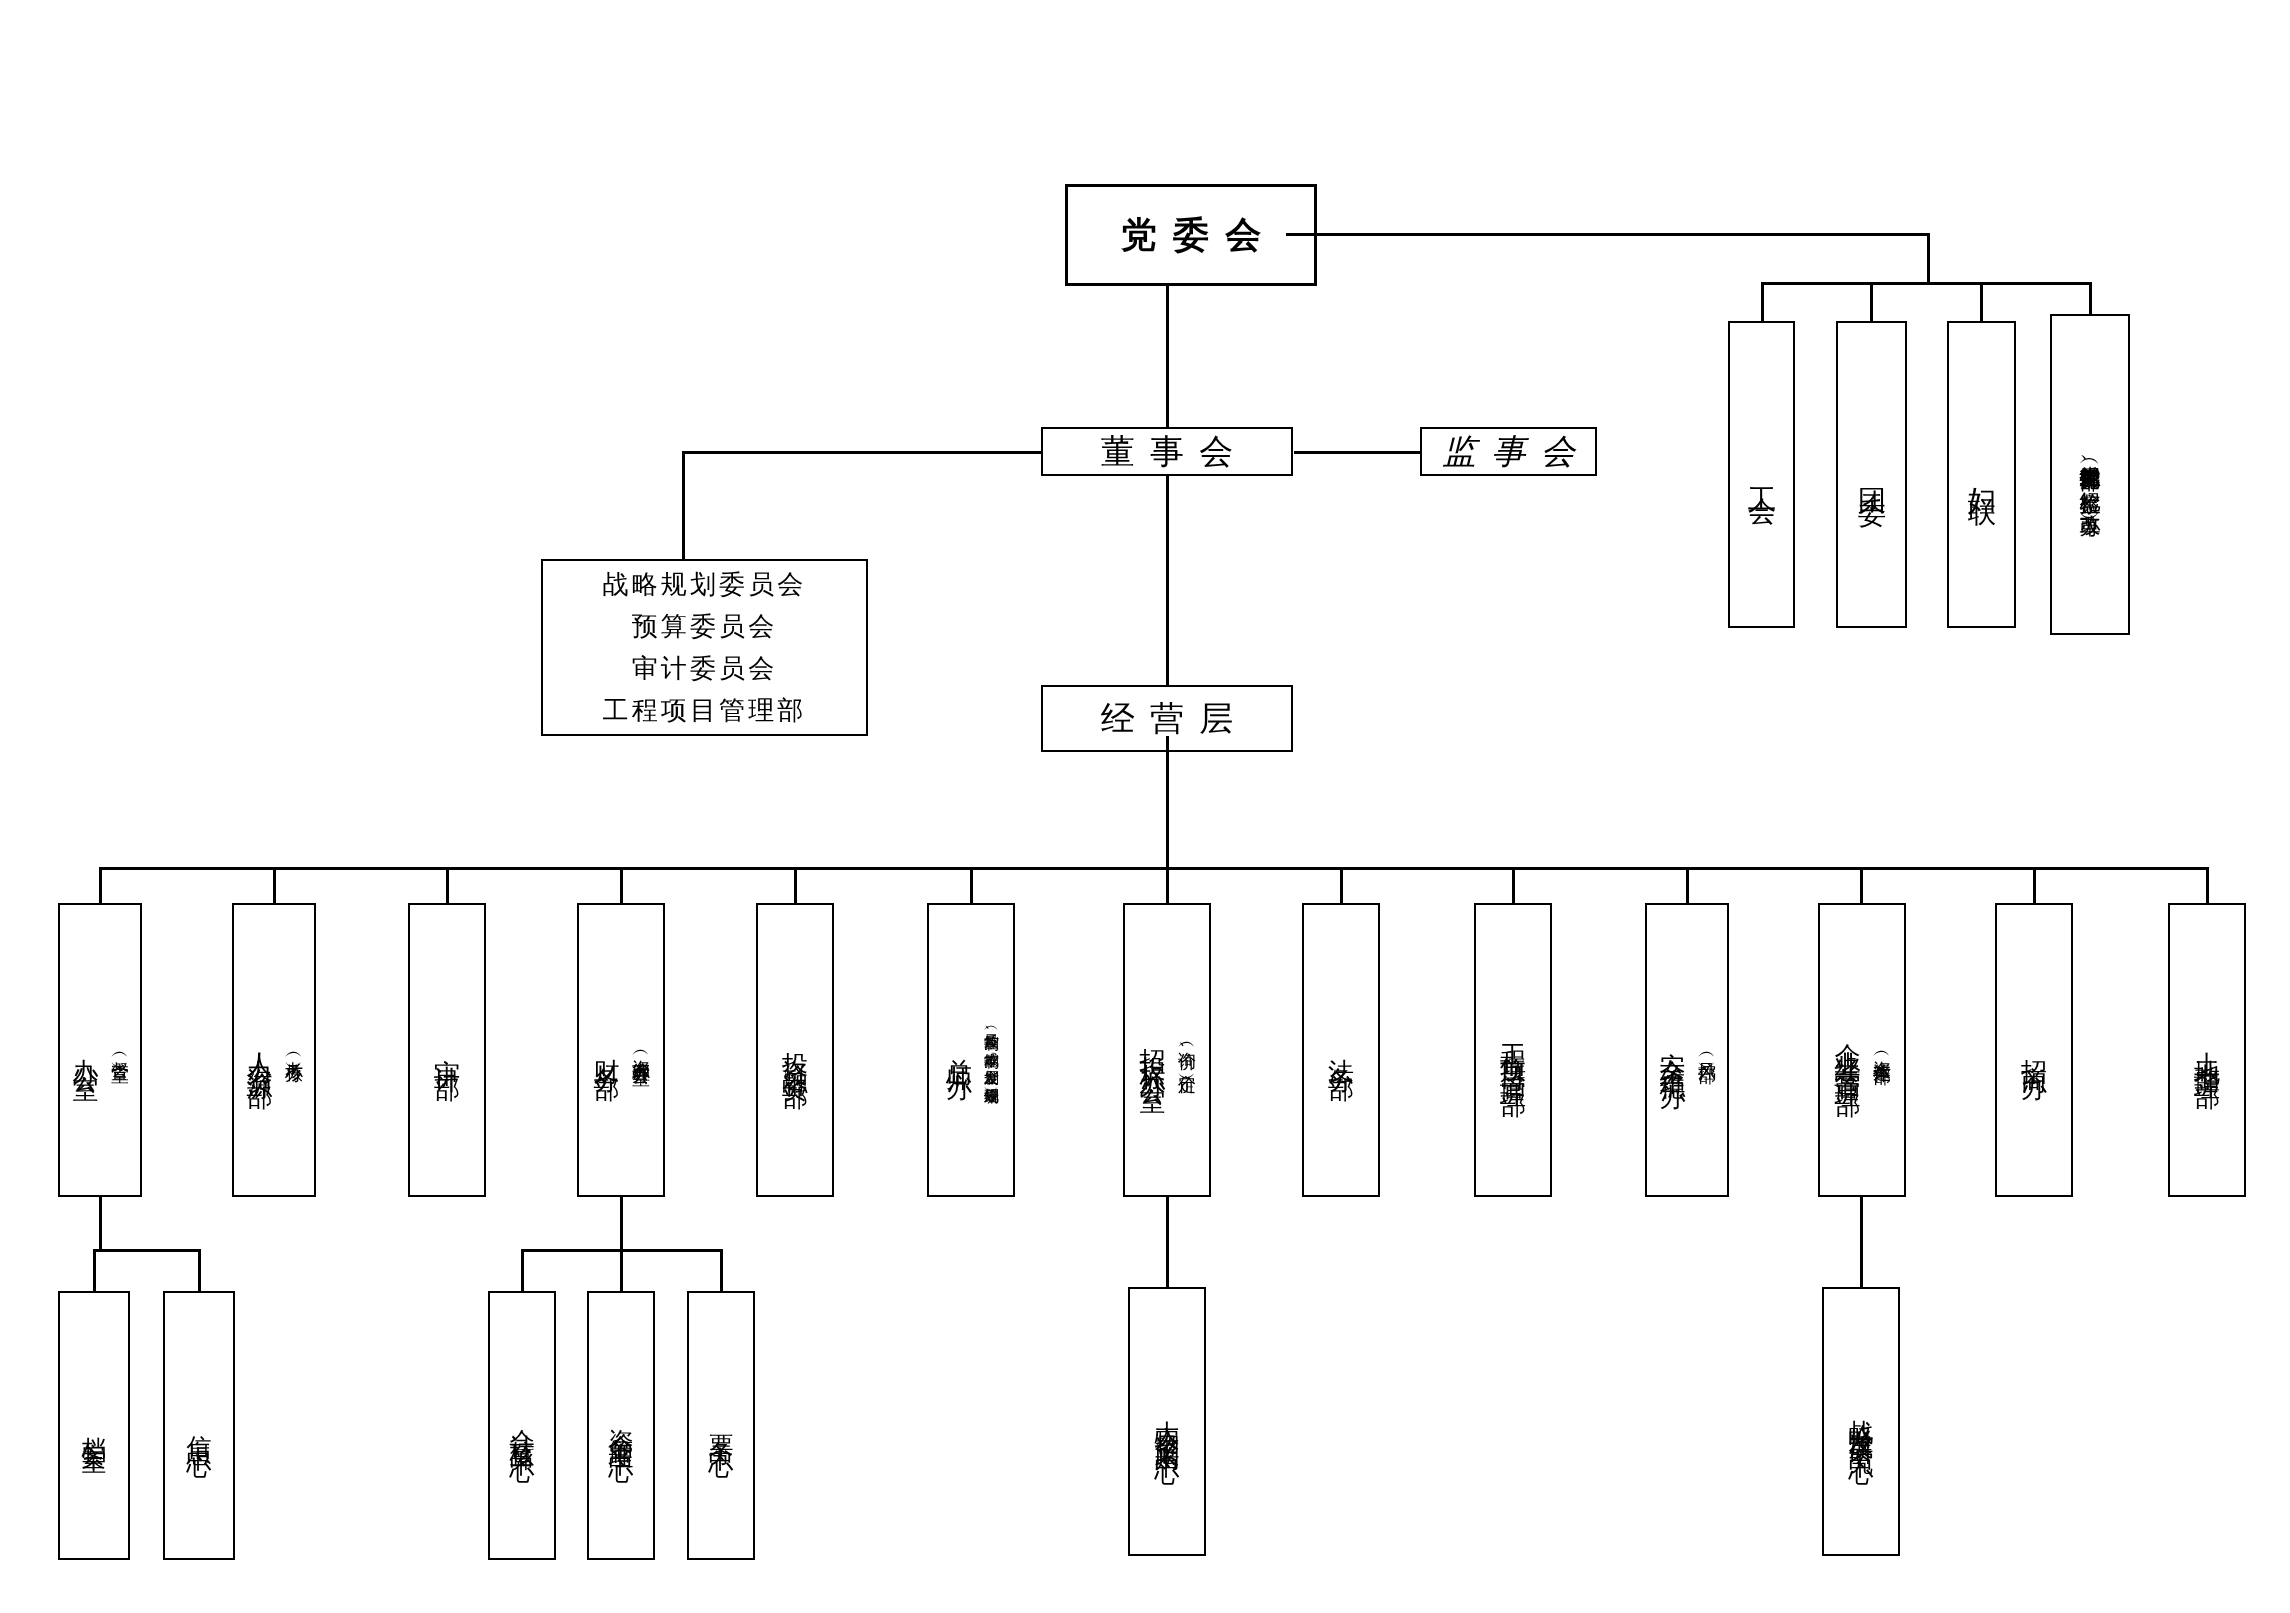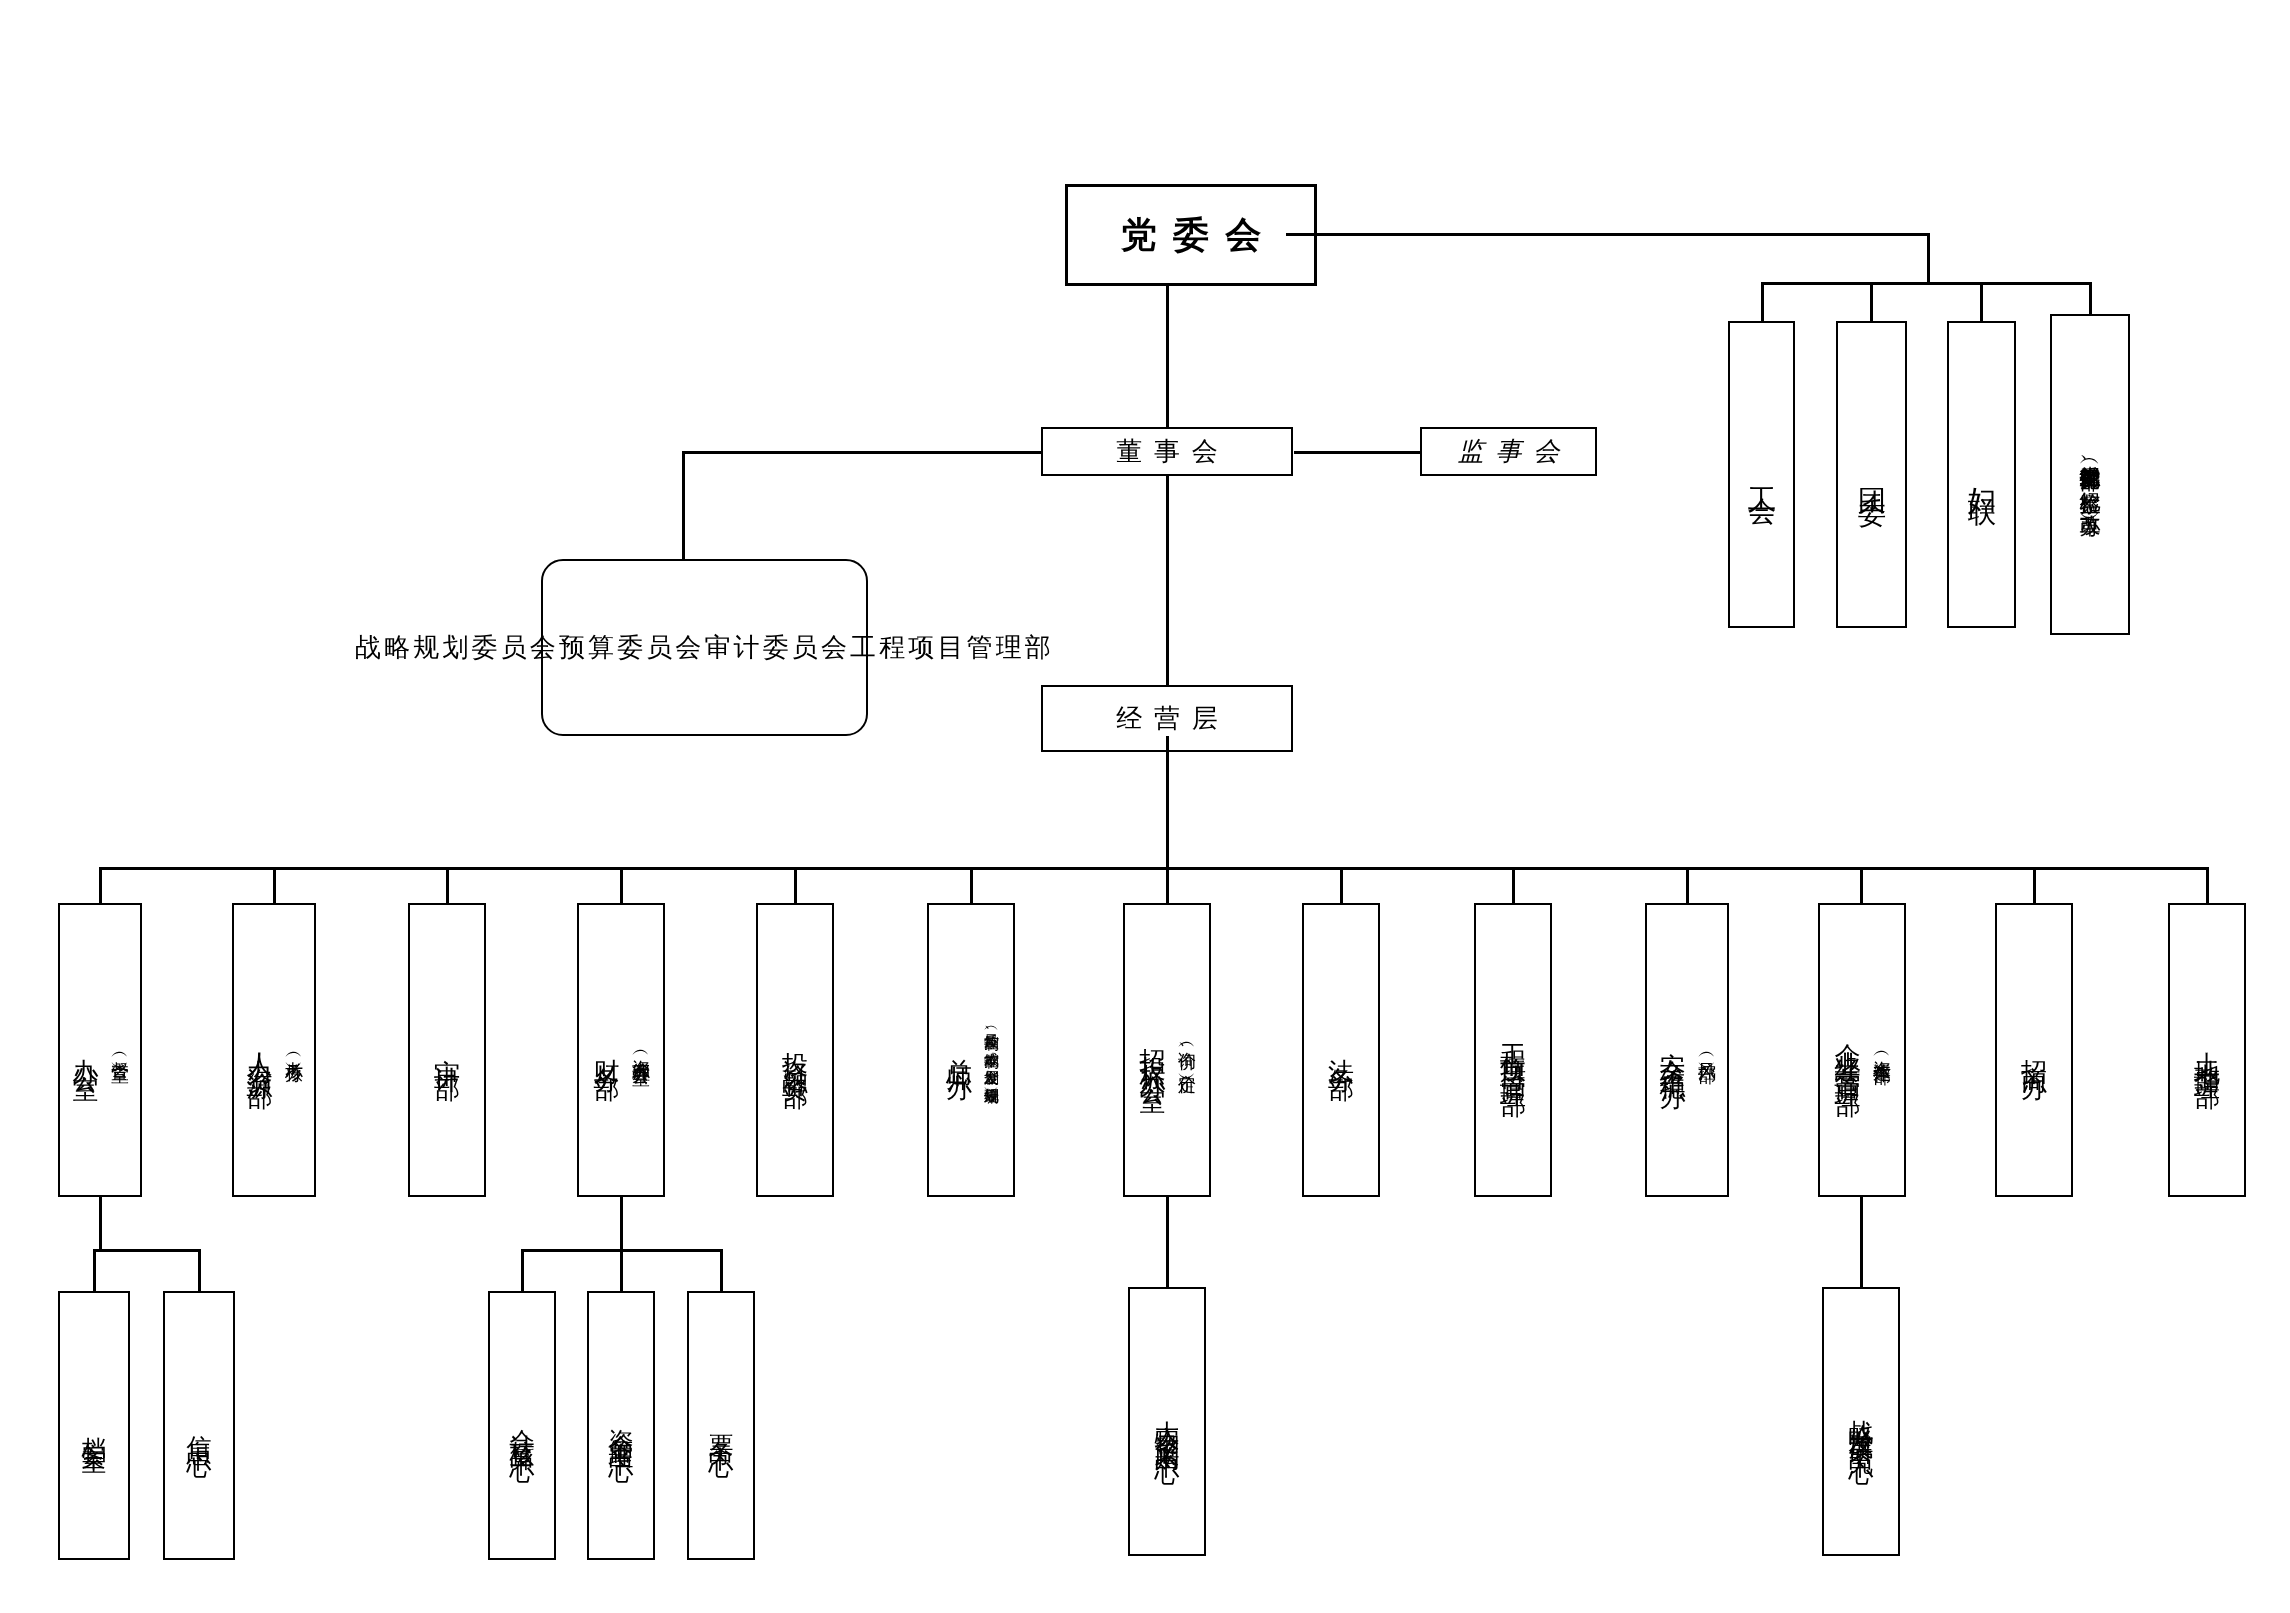--- a/index.html
+++ b/index.html
@@ -10,24 +10,24 @@
   }
   .title{
     position:absolute;left:0;right:0;top:84px;text-align:center;
     font-size:48px;font-weight:bold;letter-spacing:8.6px;white-space:nowrap;
   }
   .box{
     position:absolute;border:2.9px solid #000;background:#fff;box-sizing:border-box;
     display:flex;align-items:center;justify-content:center;
   }
   
-  .gov{font-size:26px;letter-spacing:0.45em;text-indent:0.45em;white-space:nowrap;}
+  .gov{font-size:34px;letter-spacing:0.45em;text-indent:0.45em;white-space:nowrap;}
   .party{border-width:3.8px;font-size:36px;font-weight:bold;}
   
-  .committees{flex-direction:row;justify-content:center;border-radius:22px;}
+  .committees{flex-direction:column;justify-content:center;}
   .committees .cline{
     font-size:26px;letter-spacing:0.12em;line-height:42px;white-space:nowrap;text-align:center;
   }
   
   .vlabel{
     writing-mode:vertical-rl;text-orientation:mixed;
     font-size:28.5px;letter-spacing:0.35em;
   }
   .pgtext{
     writing-mode:vertical-rl;text-orientation:mixed;

